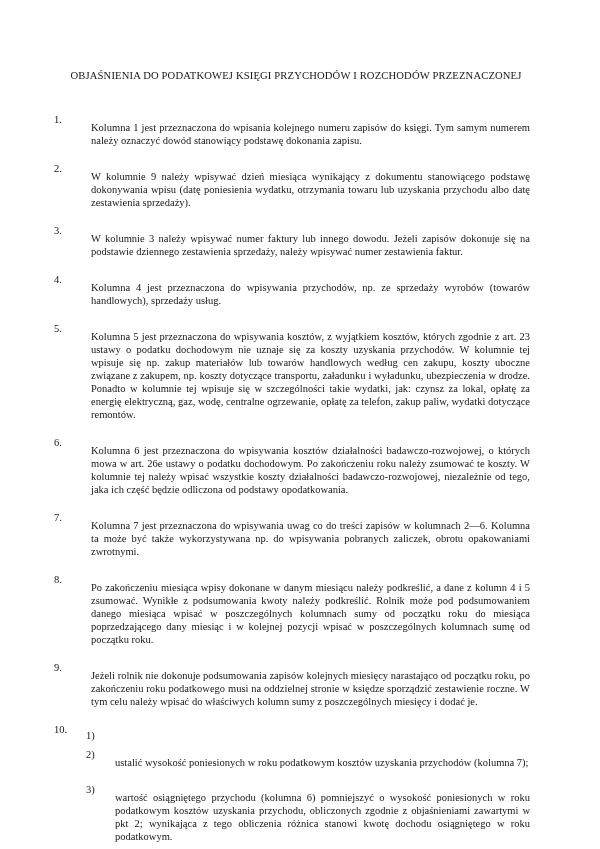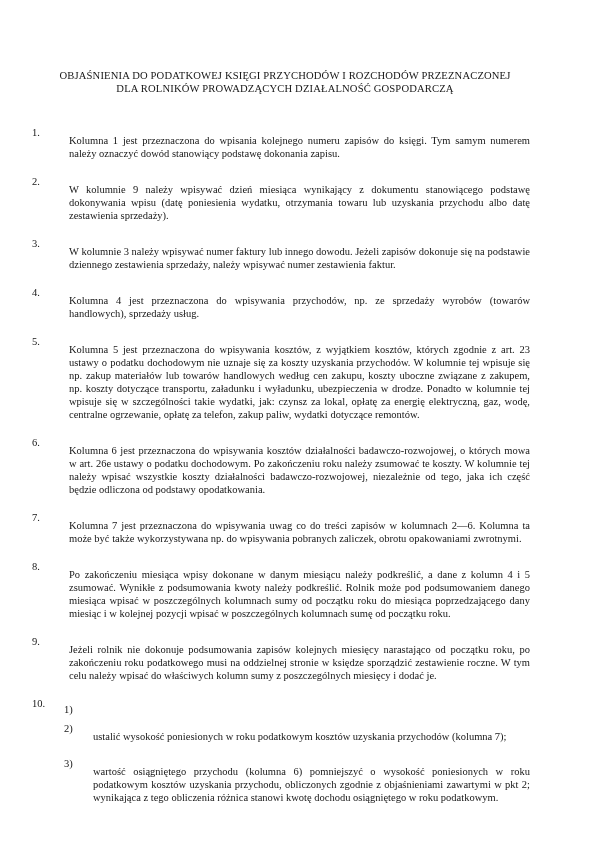--- a/index.html
+++ b/index.html
@@ -1,21 +1,21 @@
 <!DOCTYPE html>
 <html lang="pl"><head>
 <meta charset="utf-8">
 <style>
   html, body { margin: 0; padding: 0; background: #ffffff; }
   .page {
     width: 600px;
     height: 849px;
     box-sizing: border-box;
     background: #ffffff;
-    padding: 69px 62px 0 32px;
+    padding: 69px 62px 0 54px;
     font-family: "Liberation Serif", "DejaVu Serif", serif;
     color: #161616;
     overflow: hidden;
   }
   .doc-title {
     text-align: center;
     font-size: 10.6px;
     line-height: 13px;
     letter-spacing: 0.15px;
     margin: 0 0 31px 0;
@@ -43,21 +43,20 @@
     font-size: 10.5px;
     line-height: 13px;
   }
 </style>
 </head>
 <body>
 
 <div class="page">
   <header class="doc-title">
     <div>OBJAŚNIENIA DO PODATKOWEJ KSIĘGI PRZYCHODÓW I ROZCHODÓW PRZEZNACZONEJ</div>
-    <div>DLA ROLNIKÓW PROWADZĄCYCH DZIAŁALNOŚĆ GOSPODARCZĄ</div>
   </header>
   <main class="doc-list" id="items-container">
   <section class="item">
     <span class="num">1.</span>
     <div class="item-body">
       <p class="txt">Kolumna 1 jest przeznaczona do wpisania kolejnego numeru zapisów do księgi. Tym samym numerem należy oznaczyć dowód stanowiący podstawę dokonania zapisu.</p>
     </div>
   </section>
 
   <section class="item">

